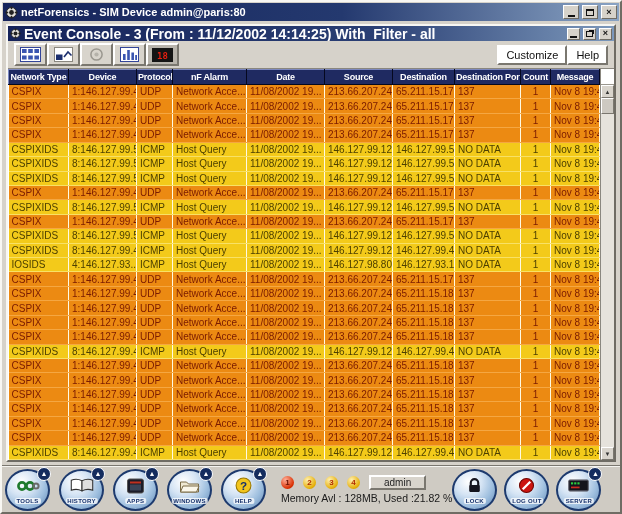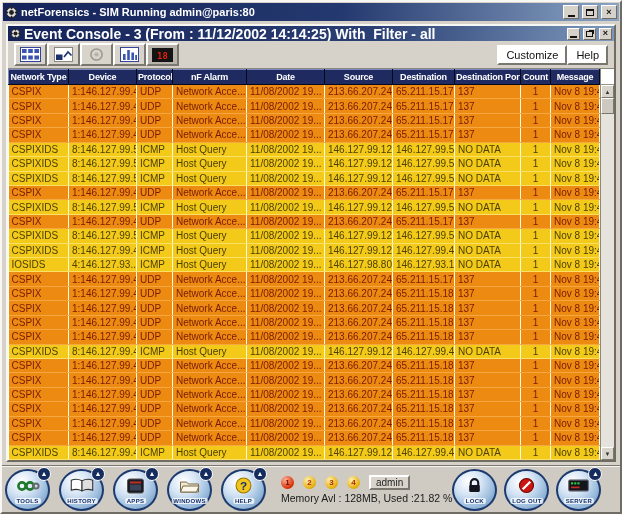--- a/index.html
+++ b/index.html
@@ -101,40 +101,40 @@
   .cluster{display:flex;flex-direction:column;margin-left:6px;gap:2px;}
   .cluster .toprow{display:flex;align-items:center;gap:9px;}
   .ball{
     width:13px;height:13px;border-radius:50%;font-size:8px;font-weight:bold;
     display:flex;align-items:center;justify-content:center;
   }
   .ball.red{background:radial-gradient(circle at 35% 30%,#ffb09a,#d92e00 70%,#8a1400);color:#6b0f00;}
   .ball.yellow{background:radial-gradient(circle at 35% 30%,#fff0b0,#e5ad05 70%,#9a7000);color:#b22d00;}
   .adminbtn{
     background:#d8d4cc;border:2px solid;border-color:#fff #7a776f #7a776f #fff;
-    font-size:10px;color:#222;padding:0 5px;height:15px;font-family:inherit;
+    font-size:10px;color:#222;padding:0 13px;height:15px;font-family:inherit;
   }
   .memtext{font-size:10.5px;color:#1a1a1a;white-space:pre;}
   .dock-right{margin-left:auto;margin-right:38px;display:flex;}
   .dock-right .dockbtn{margin-right:7px;}
 </style>
 </head>
 <body>
 
 <div id="screen">
 
   <div class="titlebar">
     <span style="display:flex;">
       <svg width="13" height="13" viewBox="0 0 14 14">
           <circle cx="7" cy="7" r="5.4" fill="#e8e6e0" stroke="#222"></circle>
           <circle cx="7" cy="7" r="2.6" fill="#222"></circle>
           <path d="M7 0.5 V3.5 M7 10.5 V13.5 M0.5 7 H3.5 M10.5 7 H13.5" stroke="#222" stroke-width="1.6"></path>
         </svg>
     </span>
-    <span class="t-text">netForensics - SIM Running admin@paris:80</span>
+    <span class="t-text">netForensics - SIM Device admin@paris:80</span>
     <span class="winbtn">
         <span class="glyph-min"></span>
       </span>
     <span class="winbtn">
         <span class="glyph-max"></span>
       </span>
     <span class="winbtn">×</span>
   </div>
 
   <div class="mdi">

